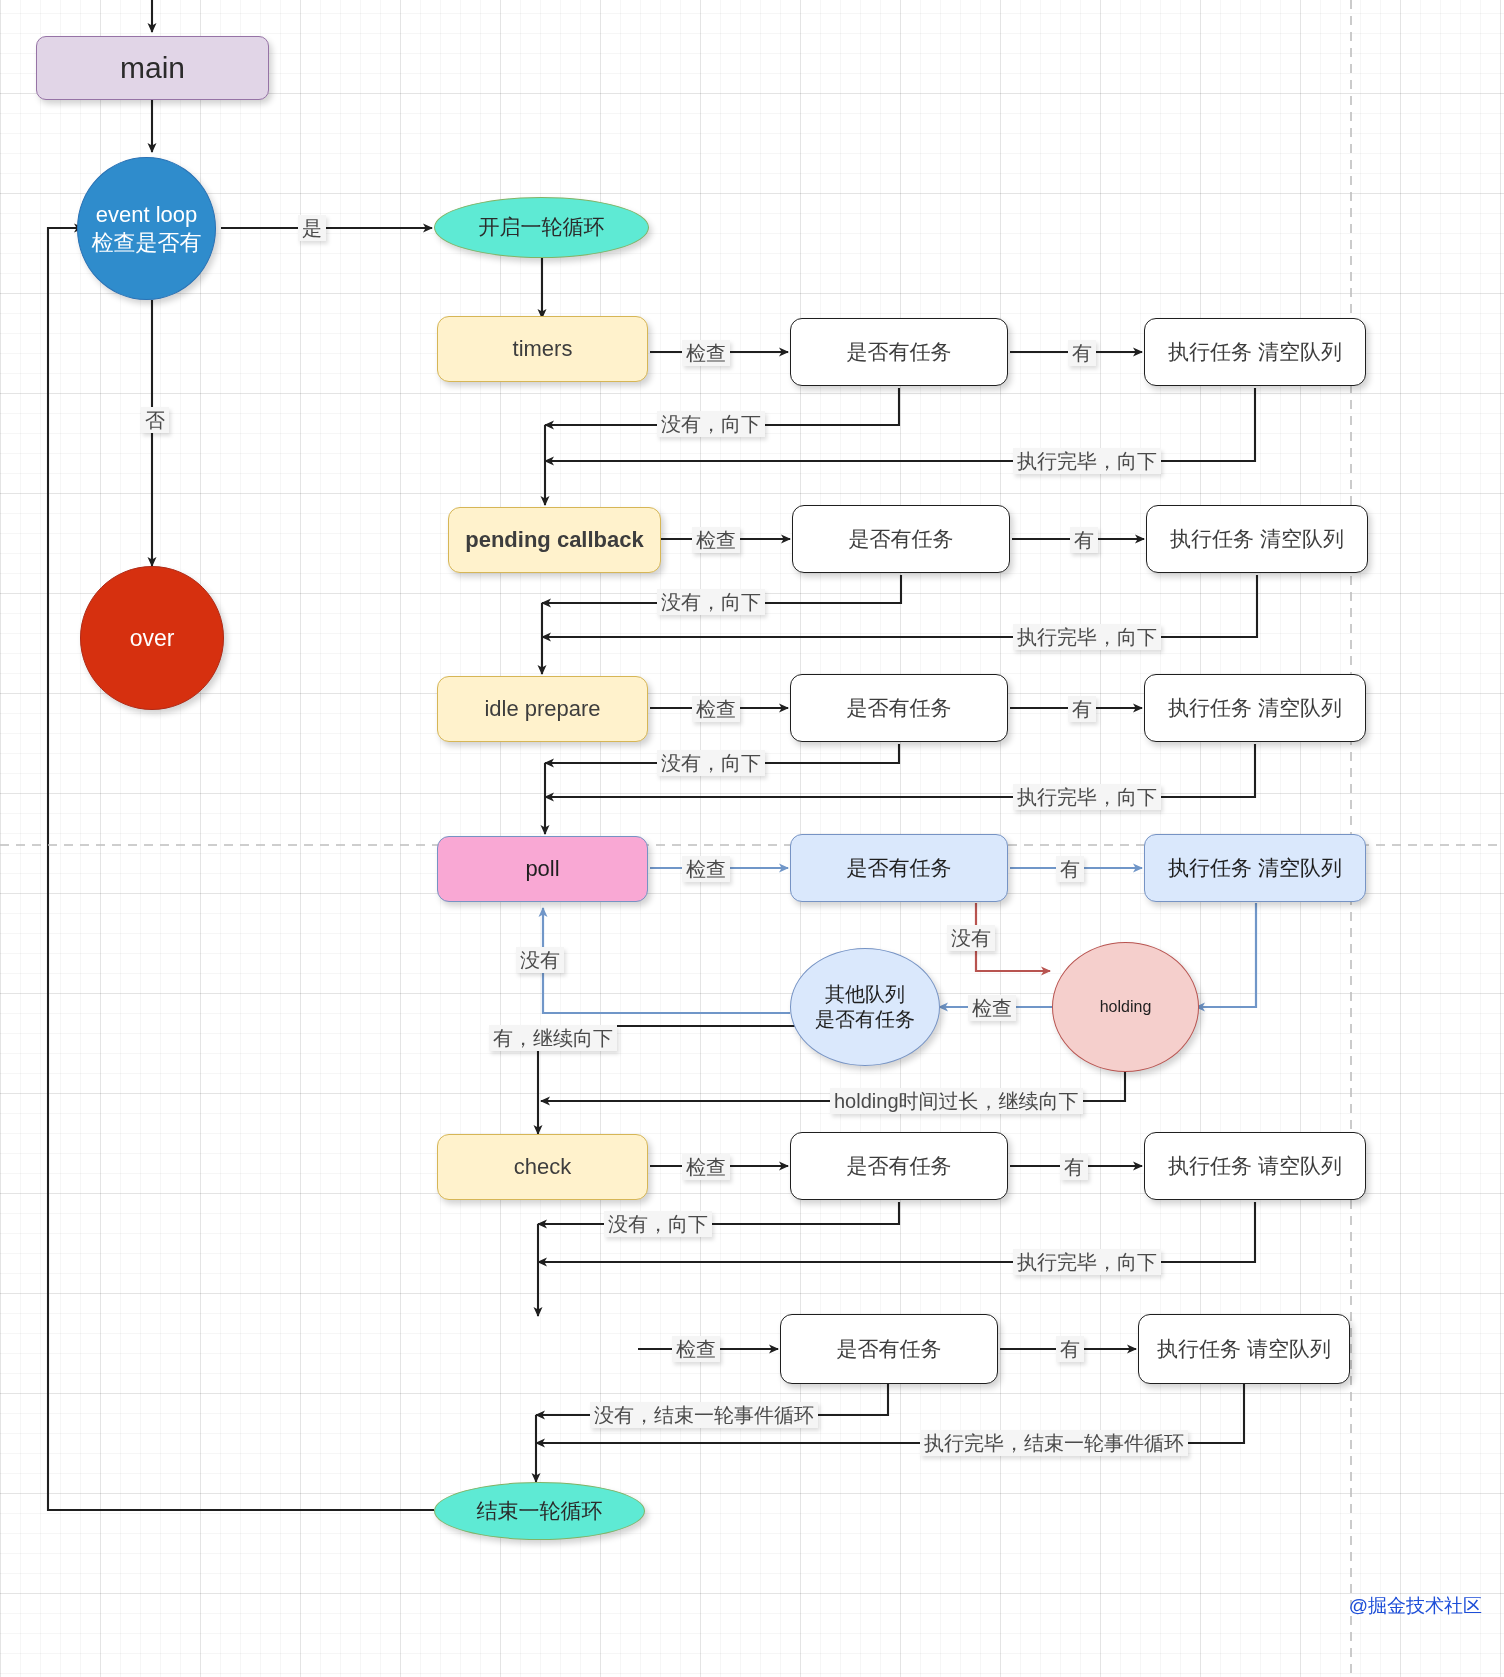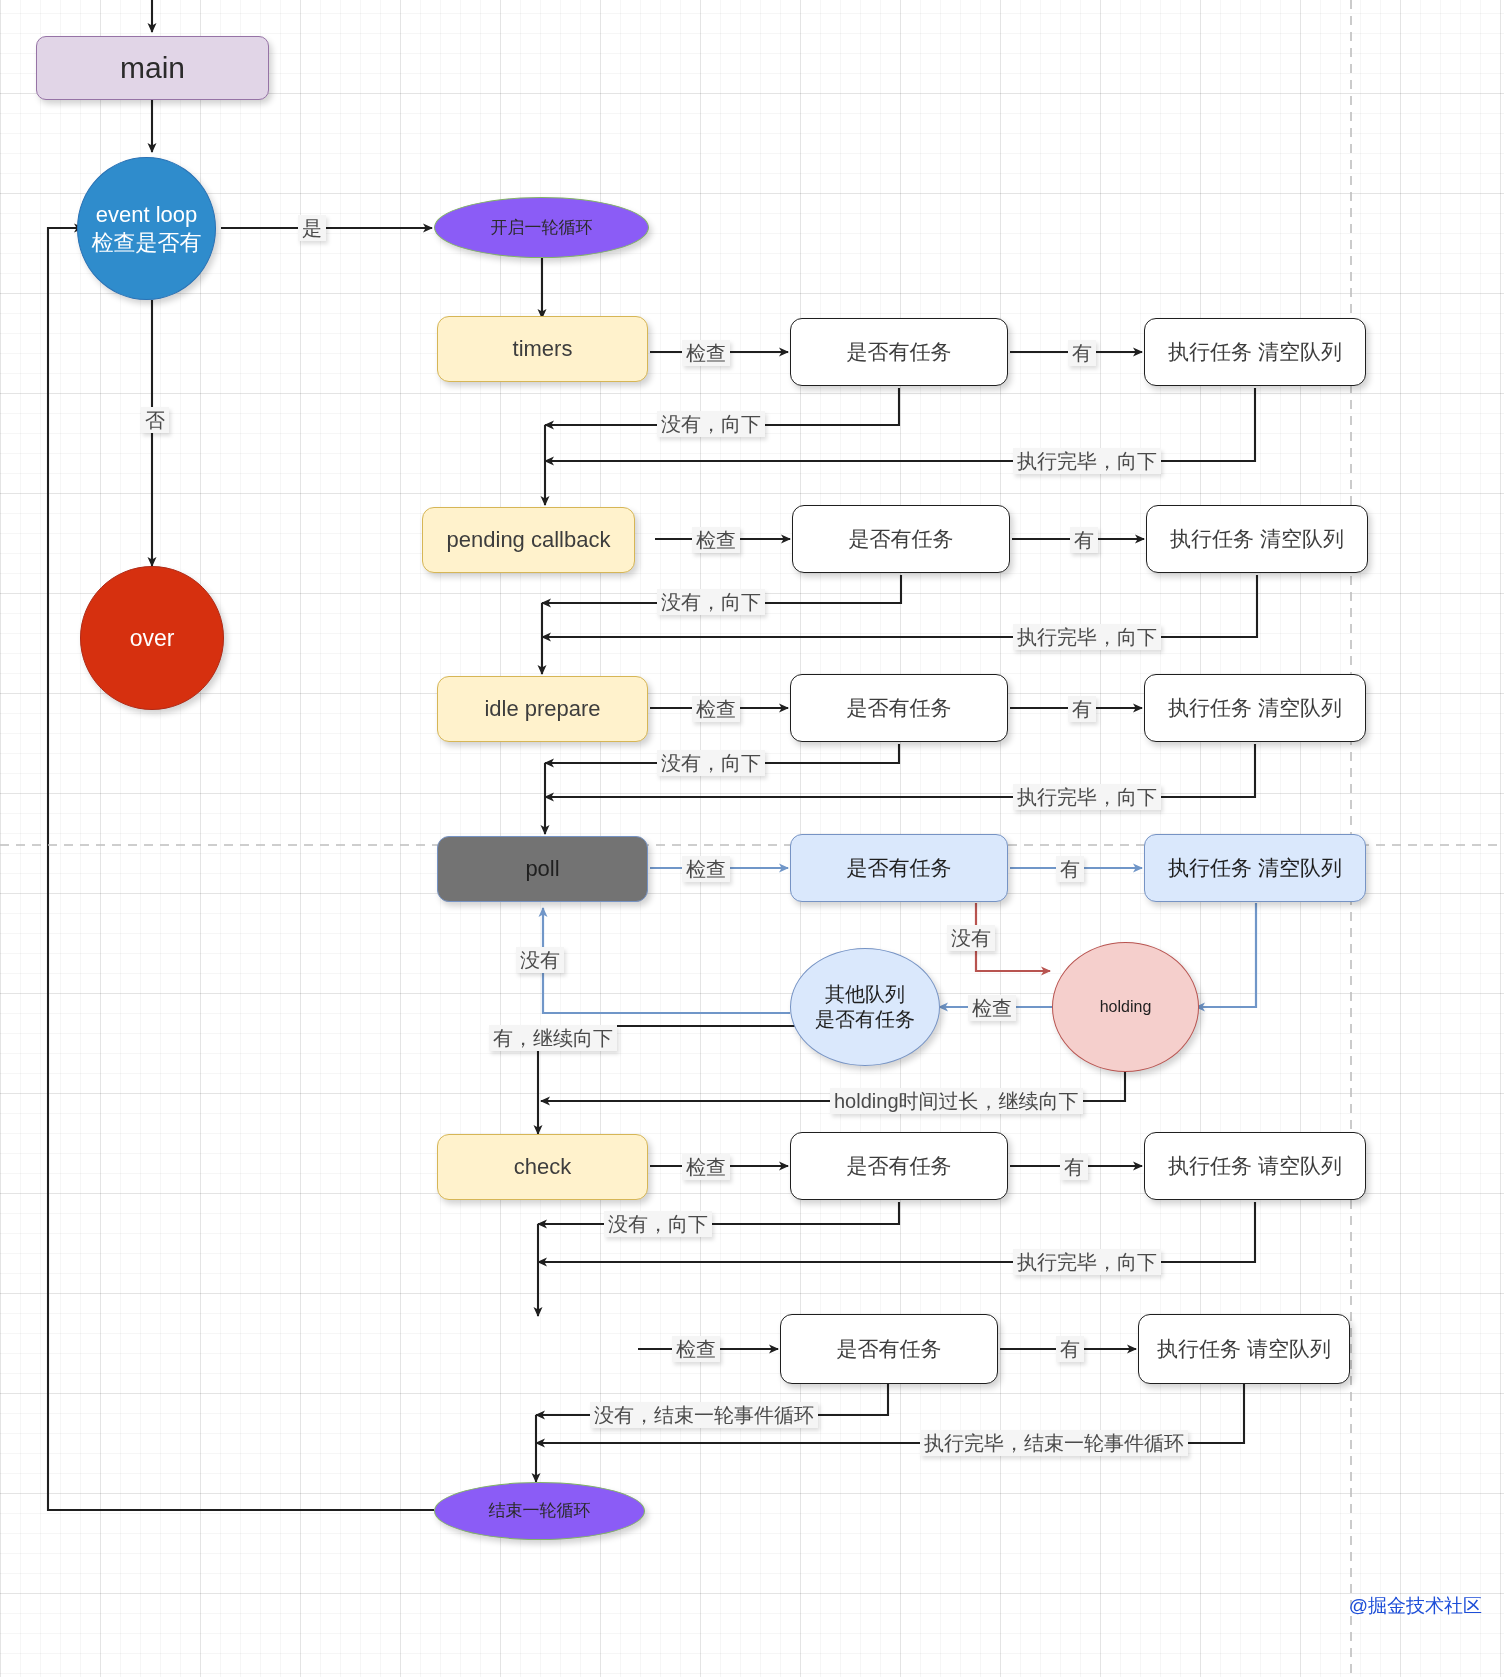--- a/index.html
+++ b/index.html
@@ -48,21 +48,21 @@
     border-radius:12px;
     border:1.6px solid #d6b656;
     background:#fff2cc;
     color:#3d3d3d;
     font-size:22px;
     box-shadow:3px 4px 6px rgba(0,0,0,0.18);
   }
   .stage-blue{
     border-radius:12px;
     border:1.6px solid #7693c4;
-    background:#737373;
+    background:#f9a8d4;
     color:#1f1f1f;
     font-size:22px;
     box-shadow:3px 4px 6px rgba(0,0,0,0.18);
   }
   .rect-blue{
     border-radius:12px;
     border:1.6px solid #7693c4;
     background:#dae8fc;
     color:#1f1f1f;
     font-size:21px;
@@ -72,23 +72,23 @@
     border-radius:10px;
     border:1.6px solid #9673a6;
     background:#e1d5e7;
     color:#2b2b2b;
     font-size:30px;
     box-shadow:3px 4px 6px rgba(0,0,0,0.18);
   }
   .ellipse-green{
     border-radius:50%;
     border:1.6px solid #82b366;
-    background:#8b5cf6;
+    background:#5eead4;
     color:#2b2b2b;
-    font-size:17px;
+    font-size:21px;
     box-shadow:3px 4px 6px rgba(0,0,0,0.18);
   }
   .circle-blue{
     border-radius:50%;
     border:1.6px solid #2a72b5;
     background:#2f8ccc;
     color:#ffffff;
     font-size:22px;
     box-shadow:3px 4px 6px rgba(0,0,0,0.18);
   }
@@ -278,21 +278,21 @@
   <div class="node stage" style="left:437px;top:316px;width:211px;height:66px;">
     <span>timers</span>
   </div>
   <div class="node rect" style="left:790px;top:318px;width:218px;height:68px;">
     <span>是否有任务</span>
   </div>
   <div class="node rect" style="left:1144px;top:318px;width:222px;height:68px;">
     <span>执行任务 清空队列</span>
   </div>
 
-  <div class="node stage" style="left:422px;top:507px;width:213px;height:66px;">
+  <div class="node stage" style="left:448px;top:507px;width:213px;height:66px;font-weight:bold;">
     <span>pending callback</span>
   </div>
   <div class="node rect" style="left:792px;top:505px;width:218px;height:68px;">
     <span>是否有任务</span>
   </div>
   <div class="node rect" style="left:1146px;top:505px;width:222px;height:68px;">
     <span>执行任务 清空队列</span>
   </div>
 
   <div class="node stage" style="left:437px;top:676px;width:211px;height:66px;">

